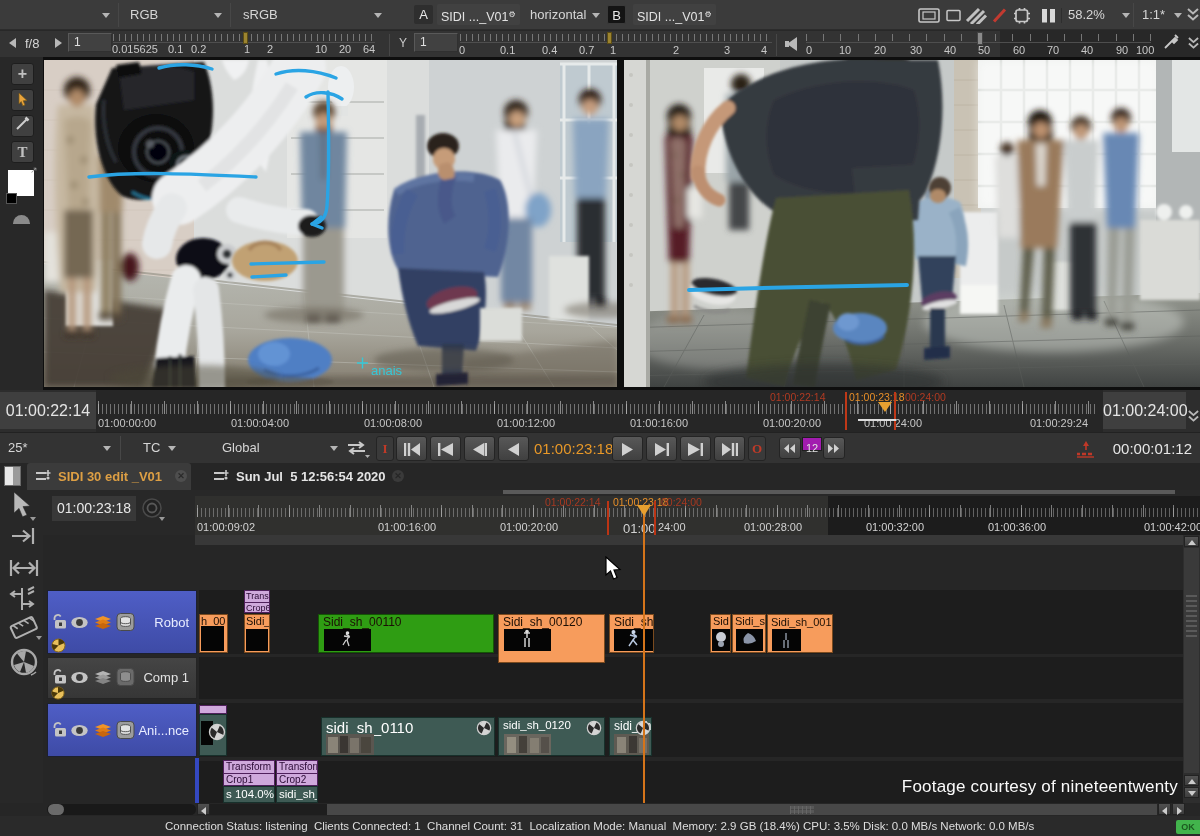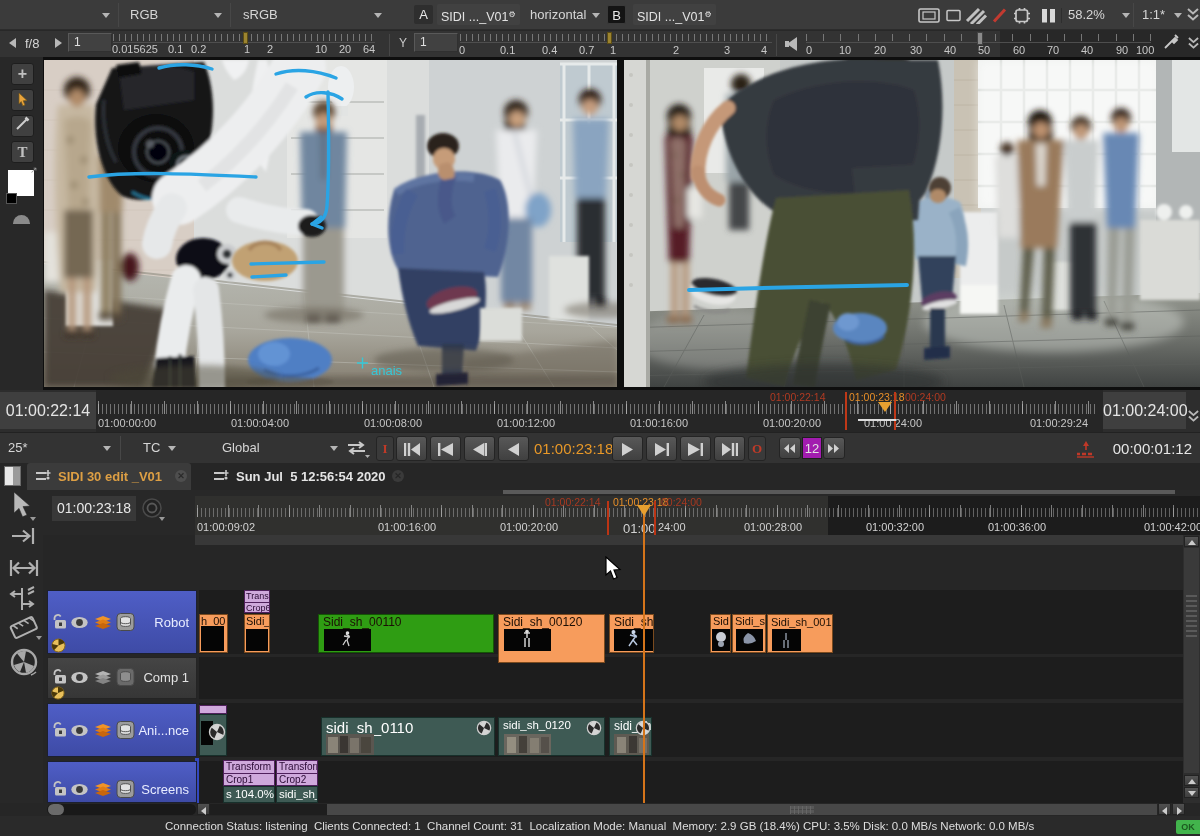--- a/index.html
+++ b/index.html
@@ -566,21 +566,21 @@
           <path d="M0 0 L9 6.5 L0 13 Z" fill="#d0d0d0"></path>
           <path d="M11 0 V13 M15 0 V13" stroke="#d0d0d0" stroke-width="2.4"></path>
         </svg>
       </div>
     <div class="pbtn" style="left:748px;width:18px;background:#3a3a3a;color:#c03a28;text-align:center;line-height:23px;font-size:13px;font-weight:bold;font-family:'Liberation Serif',serif;">O</div>
     <div class="pbtn" style="left:779px;width:22px;height:22px;top:4px;">
         <svg width="12" height="9" viewBox="0 0 12 9" style="margin-top:6px;">
           <path d="M5 0 L0 4.5 L5 9 Z M11 0 L6 4.5 L11 9 Z" fill="#d0d0d0"></path>
         </svg>
       </div>
-    <div class="abs" style="left:802px;top:4px;width:20px;height:22px;background:#a21caf;border:1px solid #1e1e1e;color:#e2e2e2;text-align:center;line-height:21px;font-size:13px;">12</div>
+    <div class="abs" style="left:802px;top:4px;width:20px;height:14px;background:#a21caf;border:1px solid #1e1e1e;color:#e2e2e2;text-align:center;line-height:21px;font-size:11px;">12</div>
     <div class="pbtn" style="left:823px;width:22px;height:22px;top:4px;">
         <svg width="12" height="9" viewBox="0 0 12 9" style="margin-top:6px;">
           <path d="M0 0 L5 4.5 L0 9 Z M6 0 L11 4.5 L6 9 Z" fill="#d0d0d0"></path>
         </svg>
       </div>
     <svg class="abs" style="left:1076px;top:7px;" width="20" height="18" viewBox="0 0 20 18">
         <path d="M10 1 L13 6 H7 Z" fill="#c03828"></path>
         <path d="M10 6 V10" stroke="#c03828" stroke-width="1.6"></path>
         <path d="M1 14 H4 M6 14 H10 M12 14 H16" stroke="#c03828" stroke-width="2.4"></path>
         <path d="M1 17 H18" stroke="#c03828" stroke-width="1.4"></path>
@@ -849,41 +849,25 @@
           <circle cx="28.5" cy="9.5" r="3.4" fill="#3a3a3a"></circle>
         <path d="M44 6 l8 -3 l8 3 l-8 3 z" fill="#f09428"></path>
           <path d="M44 9.5 l8 -3 l8 3 l-8 3 z" fill="#e07c14"></path>
           <path d="M44 13 l8 -3 l8 3 l-8 3 z" fill="#c8660c"></path>
         <rect x="66" y="0.5" width="17" height="17" rx="3.5" fill="#9c9c9c" stroke="#4a4a4a"></rect>
           <ellipse cx="74.5" cy="5.8" rx="5" ry="2.1" fill="#e2e2e2" stroke="#4a4a4a" stroke-width="0.9"></ellipse>
           <path d="M69.5 5.8 v5.5 a5 2.1 0 0 0 10 0 v-5.5" fill="#e2e2e2" stroke="#4a4a4a" stroke-width="0.9"></path>
           <path d="M69.5 8.6 a5 2.1 0 0 0 10 0" fill="none" stroke="#4a4a4a" stroke-width="0.9"></path>
       </svg>
     </div>
-    <div class="thead" style="top:271px;height:42px;">
-      <div class="tname" style="top:20px;">Screens</div>
-      <svg class="abs" style="left:3px;top:18px;" width="86" height="18" viewBox="0 0 86 18">
-        <path d="M3.5 7 v-2 a3.4 3.4 0 0 1 6.2 -1.6" fill="none" stroke="#c4c4c4" stroke-width="1.8"></path>
-        <rect x="4" y="7" width="11" height="8.5" rx="1.5" fill="#c4c4c4"></rect>
-          <rect x="8" y="9.5" width="3" height="3.5" fill="#3a3a3a"></rect>
-        <ellipse cx="28.5" cy="9.5" rx="8.2" ry="5.6" fill="#c4c4c4"></ellipse>
-          <circle cx="28.5" cy="9.5" r="3.4" fill="#3a3a3a"></circle>
-        <path d="M44 6 l8 -3 l8 3 l-8 3 z" fill="#f09428"></path>
-          <path d="M44 9.5 l8 -3 l8 3 l-8 3 z" fill="#e07c14"></path>
-          <path d="M44 13 l8 -3 l8 3 l-8 3 z" fill="#c8660c"></path>
-        <rect x="66" y="0.5" width="17" height="17" rx="3.5" fill="#9c9c9c" stroke="#4a4a4a"></rect>
-          <ellipse cx="74.5" cy="5.8" rx="5" ry="2.1" fill="#e2e2e2" stroke="#4a4a4a" stroke-width="0.9"></ellipse>
-          <path d="M69.5 5.8 v5.5 a5 2.1 0 0 0 10 0 v-5.5" fill="#e2e2e2" stroke="#4a4a4a" stroke-width="0.9"></path>
-          <path d="M69.5 8.6 a5 2.1 0 0 0 10 0" fill="none" stroke="#4a4a4a" stroke-width="0.9"></path>
-      </svg>
-    </div>
 
     <div class="abs" style="left:643px;top:17px;width:2px;height:296px;background:#d4741a;"></div>
     <div class="abs" style="left:637px;top:15px;width:0;height:0;border-left:7px solid transparent;border-right:7px solid transparent;border-top:11px solid #e8a030;"></div>
 
+    <div class="abs" style="left:0;top:287px;width:1178px;text-align:right;font-size:17px;color:#fafafa;letter-spacing:0.2px;">Footage courtesy of nineteentwenty</div>
 
     <svg class="abs" style="left:604px;top:66px;" width="20" height="26" viewBox="0 0 20 26">
       <path d="M2 1 L2 19 L6.5 15 L9.5 23 L13 21.5 L10 14 L16 13.5 Z" fill="#fff" stroke="#000" stroke-width="1.2"></path>
     </svg>
 
     <div class="abs" style="left:1183px;top:45px;width:17px;height:268px;background:#2e2e2e;"></div>
     <div class="abs" style="left:1184px;top:46px;width:15px;height:11px;background:linear-gradient(#545454,#3e3e3e);border:1px solid #222;">
         <div style="margin:3px auto;width:0;height:0;border-left:4px solid transparent;border-right:4px solid transparent;border-bottom:5px solid #ccc;"></div>
       </div>
     <div class="abs" style="left:1184px;top:58px;width:15px;height:225px;background:#3a3a3a;"></div>

